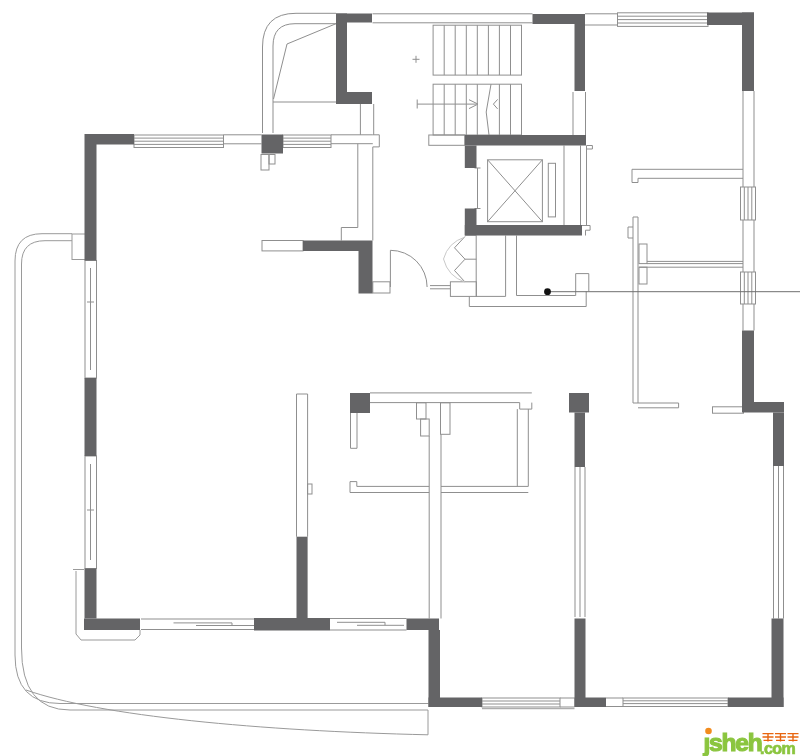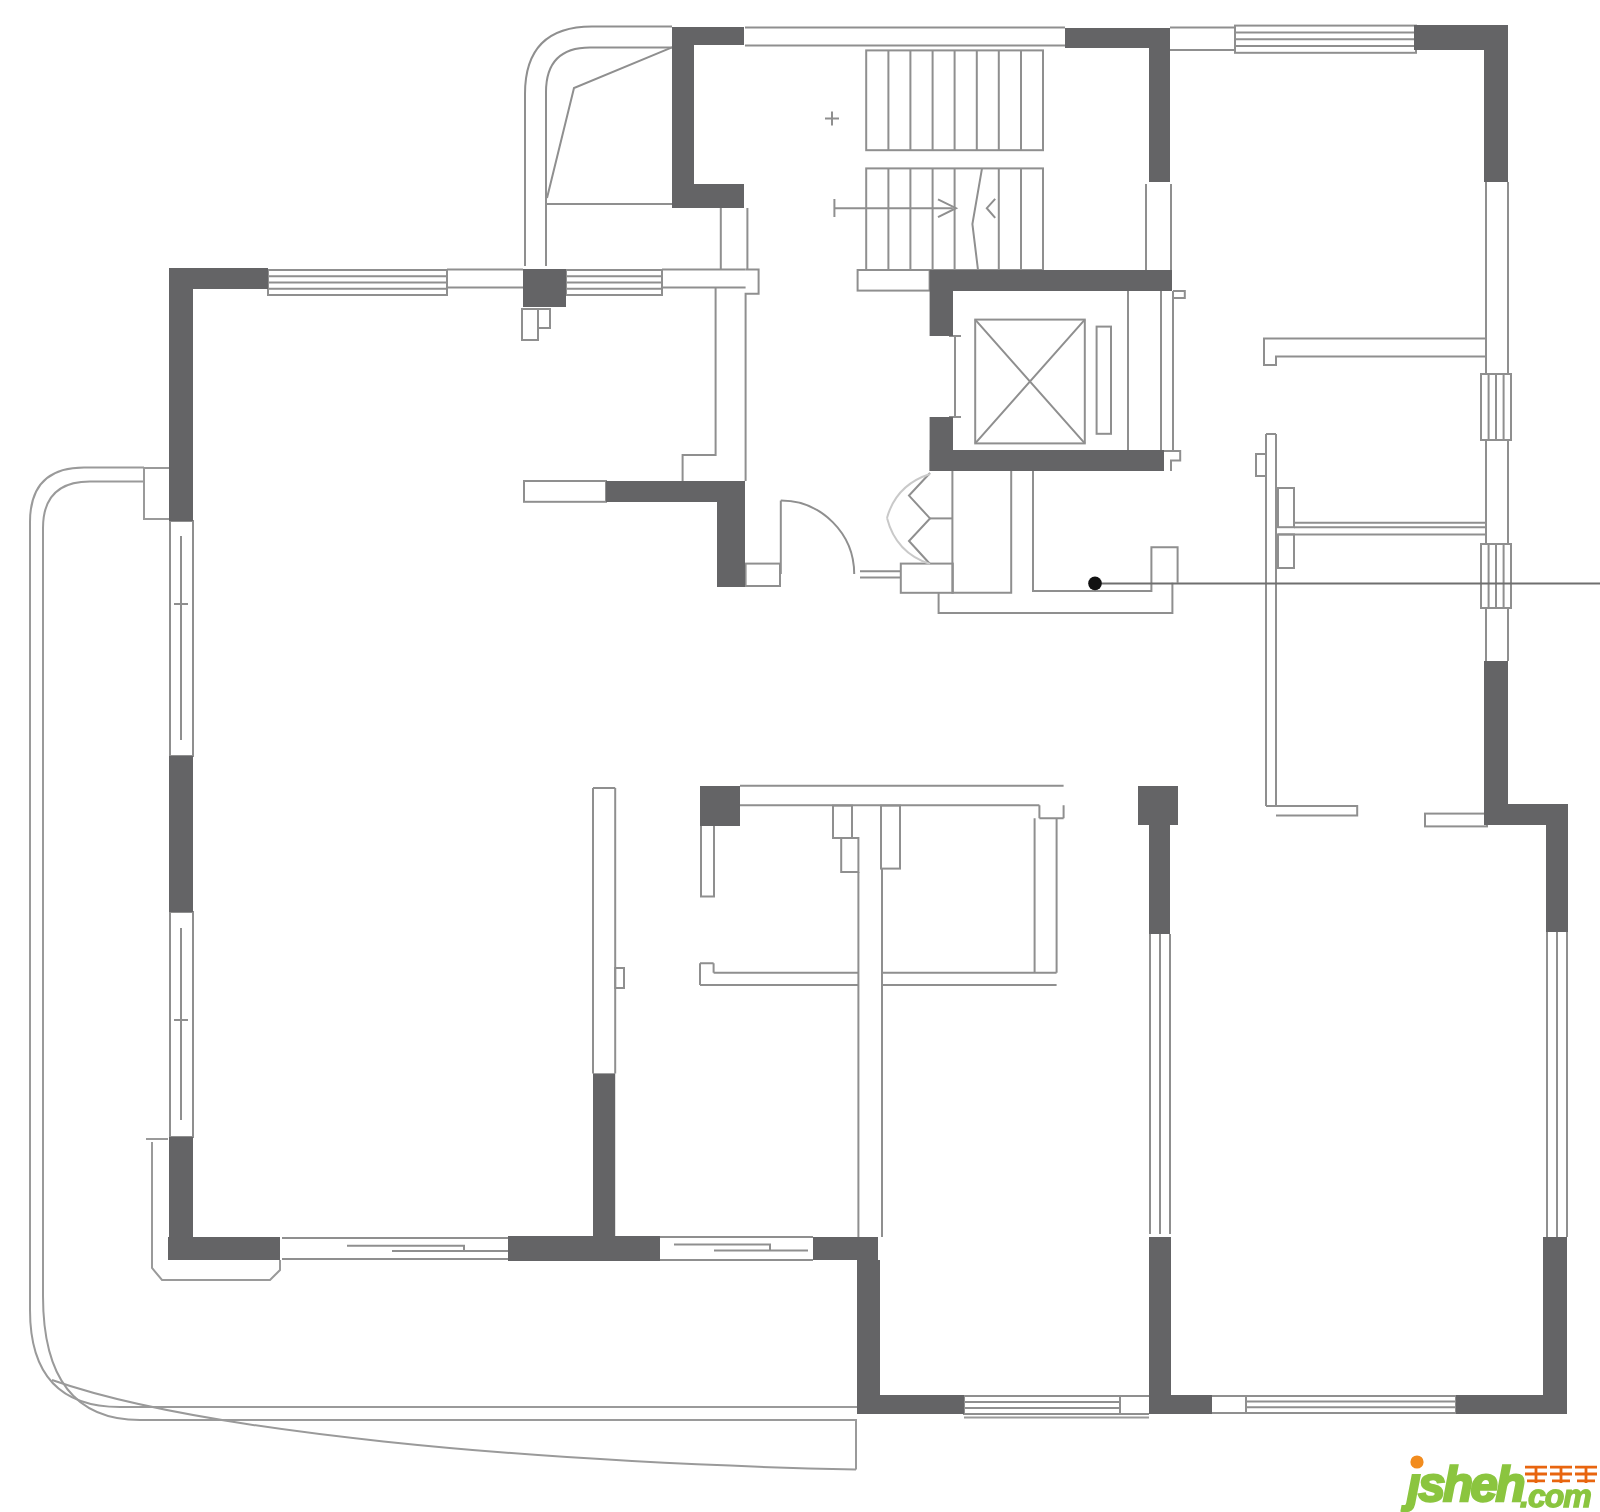--- a/index.html
+++ b/index.html
@@ -1,17 +1,17 @@
 <!DOCTYPE html>
 <html><head>
 <meta charset="utf-8">
 <style>
 html,body{margin:0;padding:0;background:#ffffff;}
 #page{position:relative;width:800px;height:756px;background:#d946ef;overflow:hidden;
-font-family:"Liberation Sans", sans-serif;font-style:italic;}
+font-family:"Liberation Sans", sans-serif;}
 </style>
 </head>
 <body>
 <div id="page">
 <svg width="800" height="756" viewBox="0 0 800 756" xmlns="http://www.w3.org/2000/svg">
 <rect x="0" y="0" width="800" height="756" fill="#ffffff"></rect>
 
 <g stroke="#9a9a9a" stroke-width="1" fill="none">
 
   <path d="M 72,233.7 L 42,233.7 Q 15,233.7 15,261 L 15,655 Q 15,703.5 60,703.5 L 428.5,703.5"></path>

